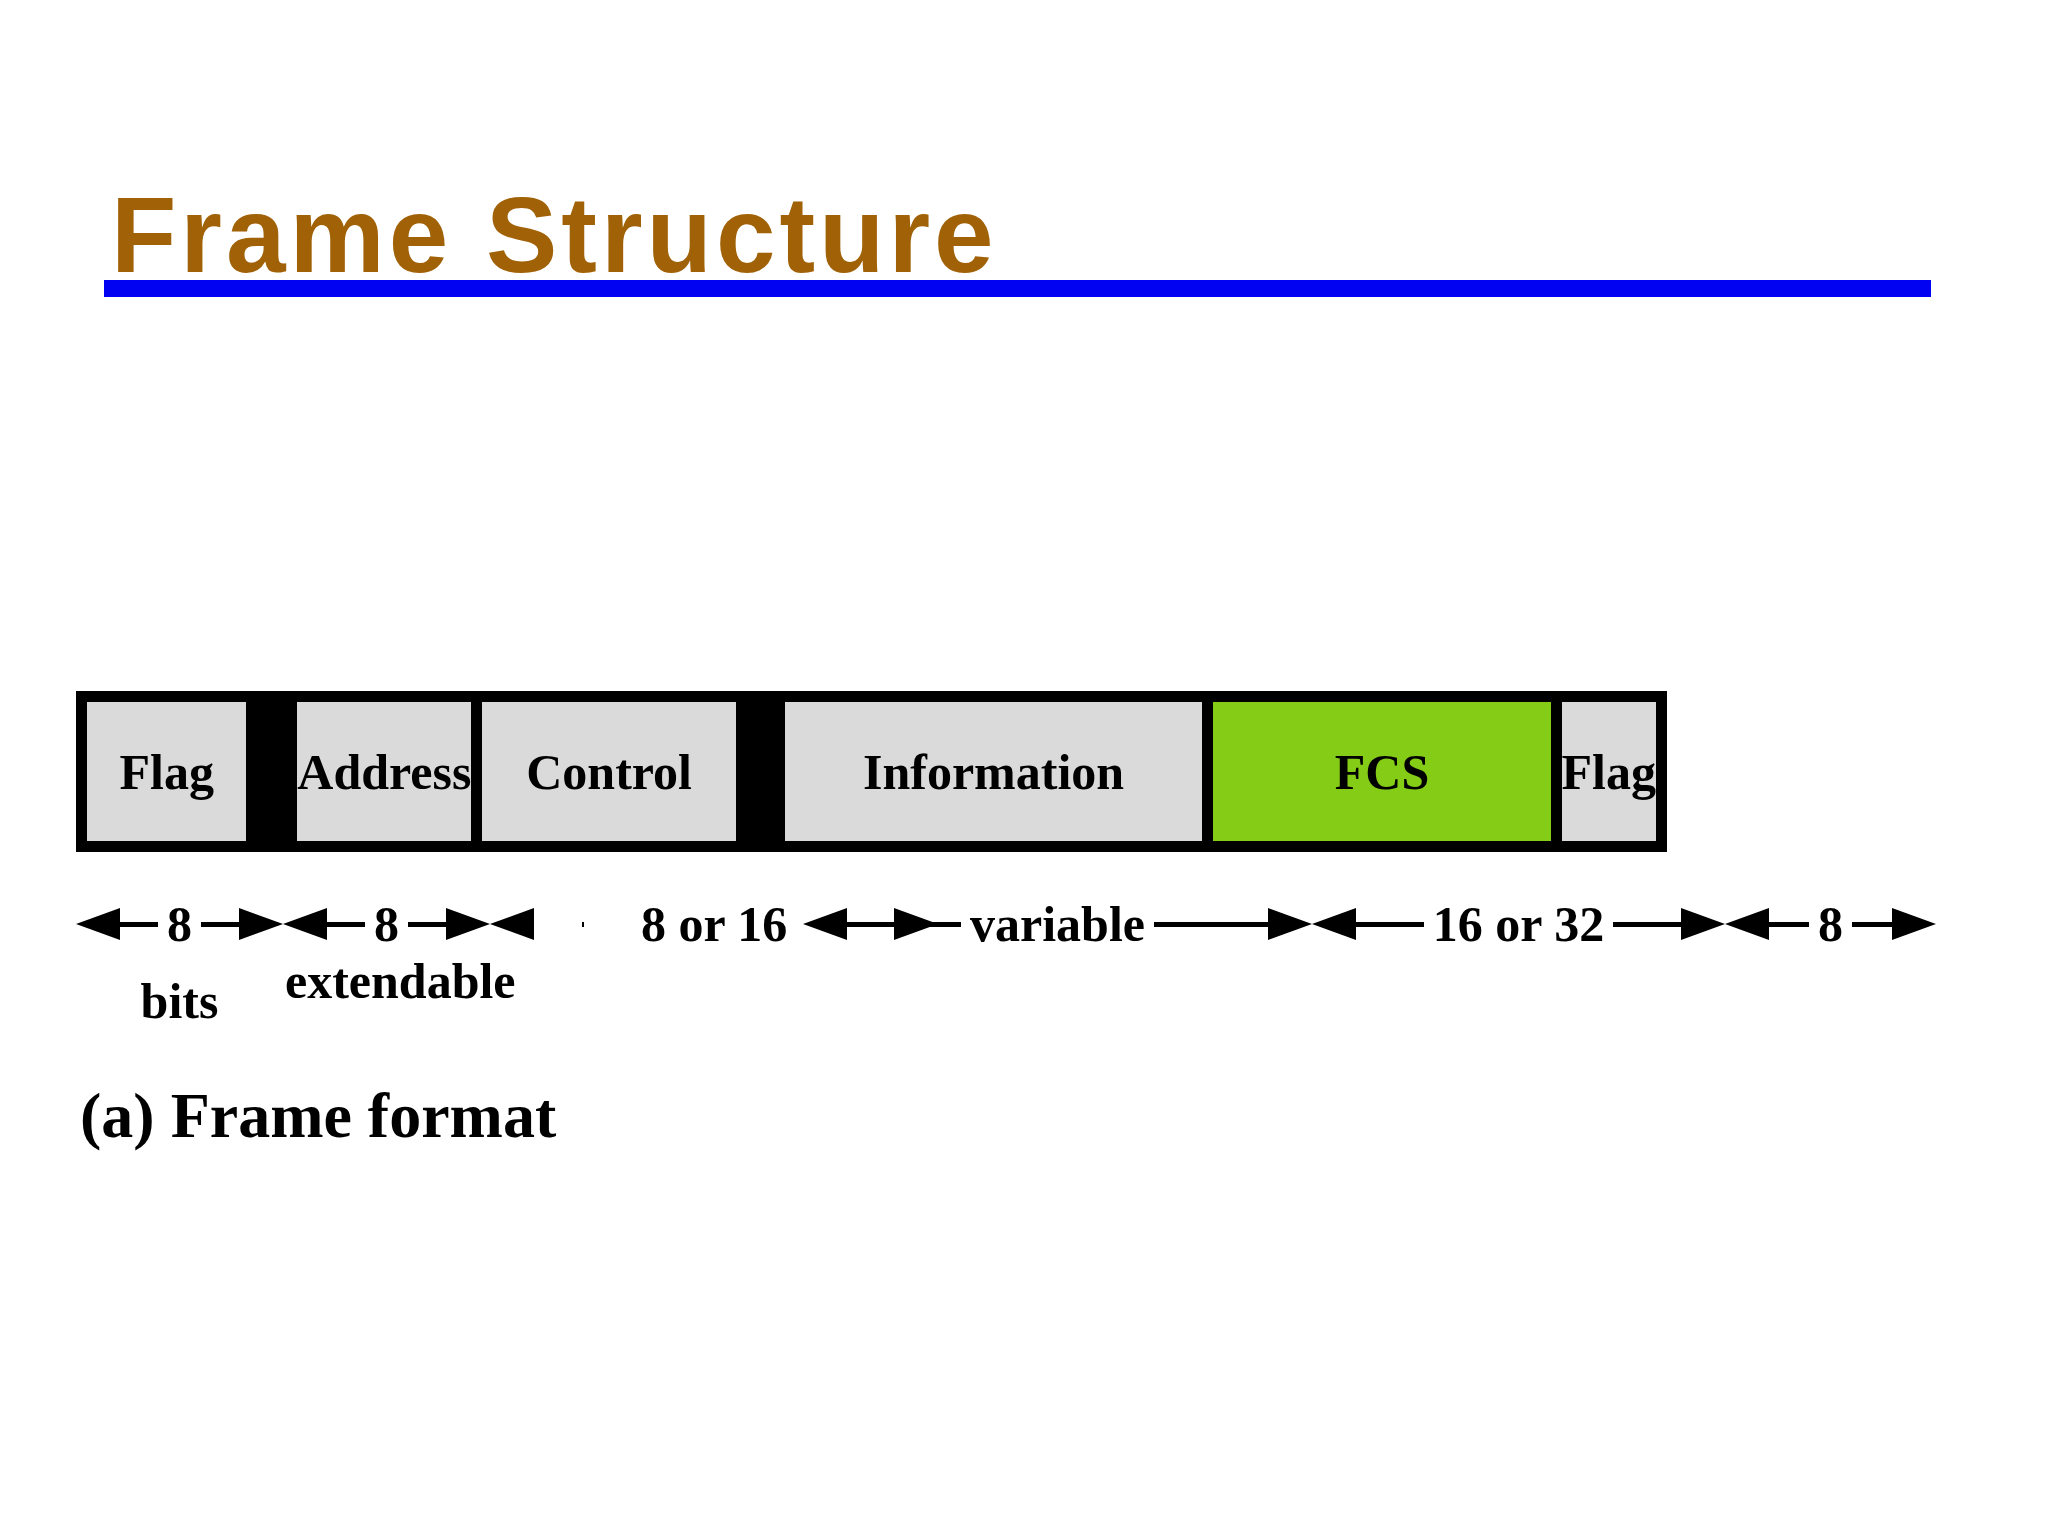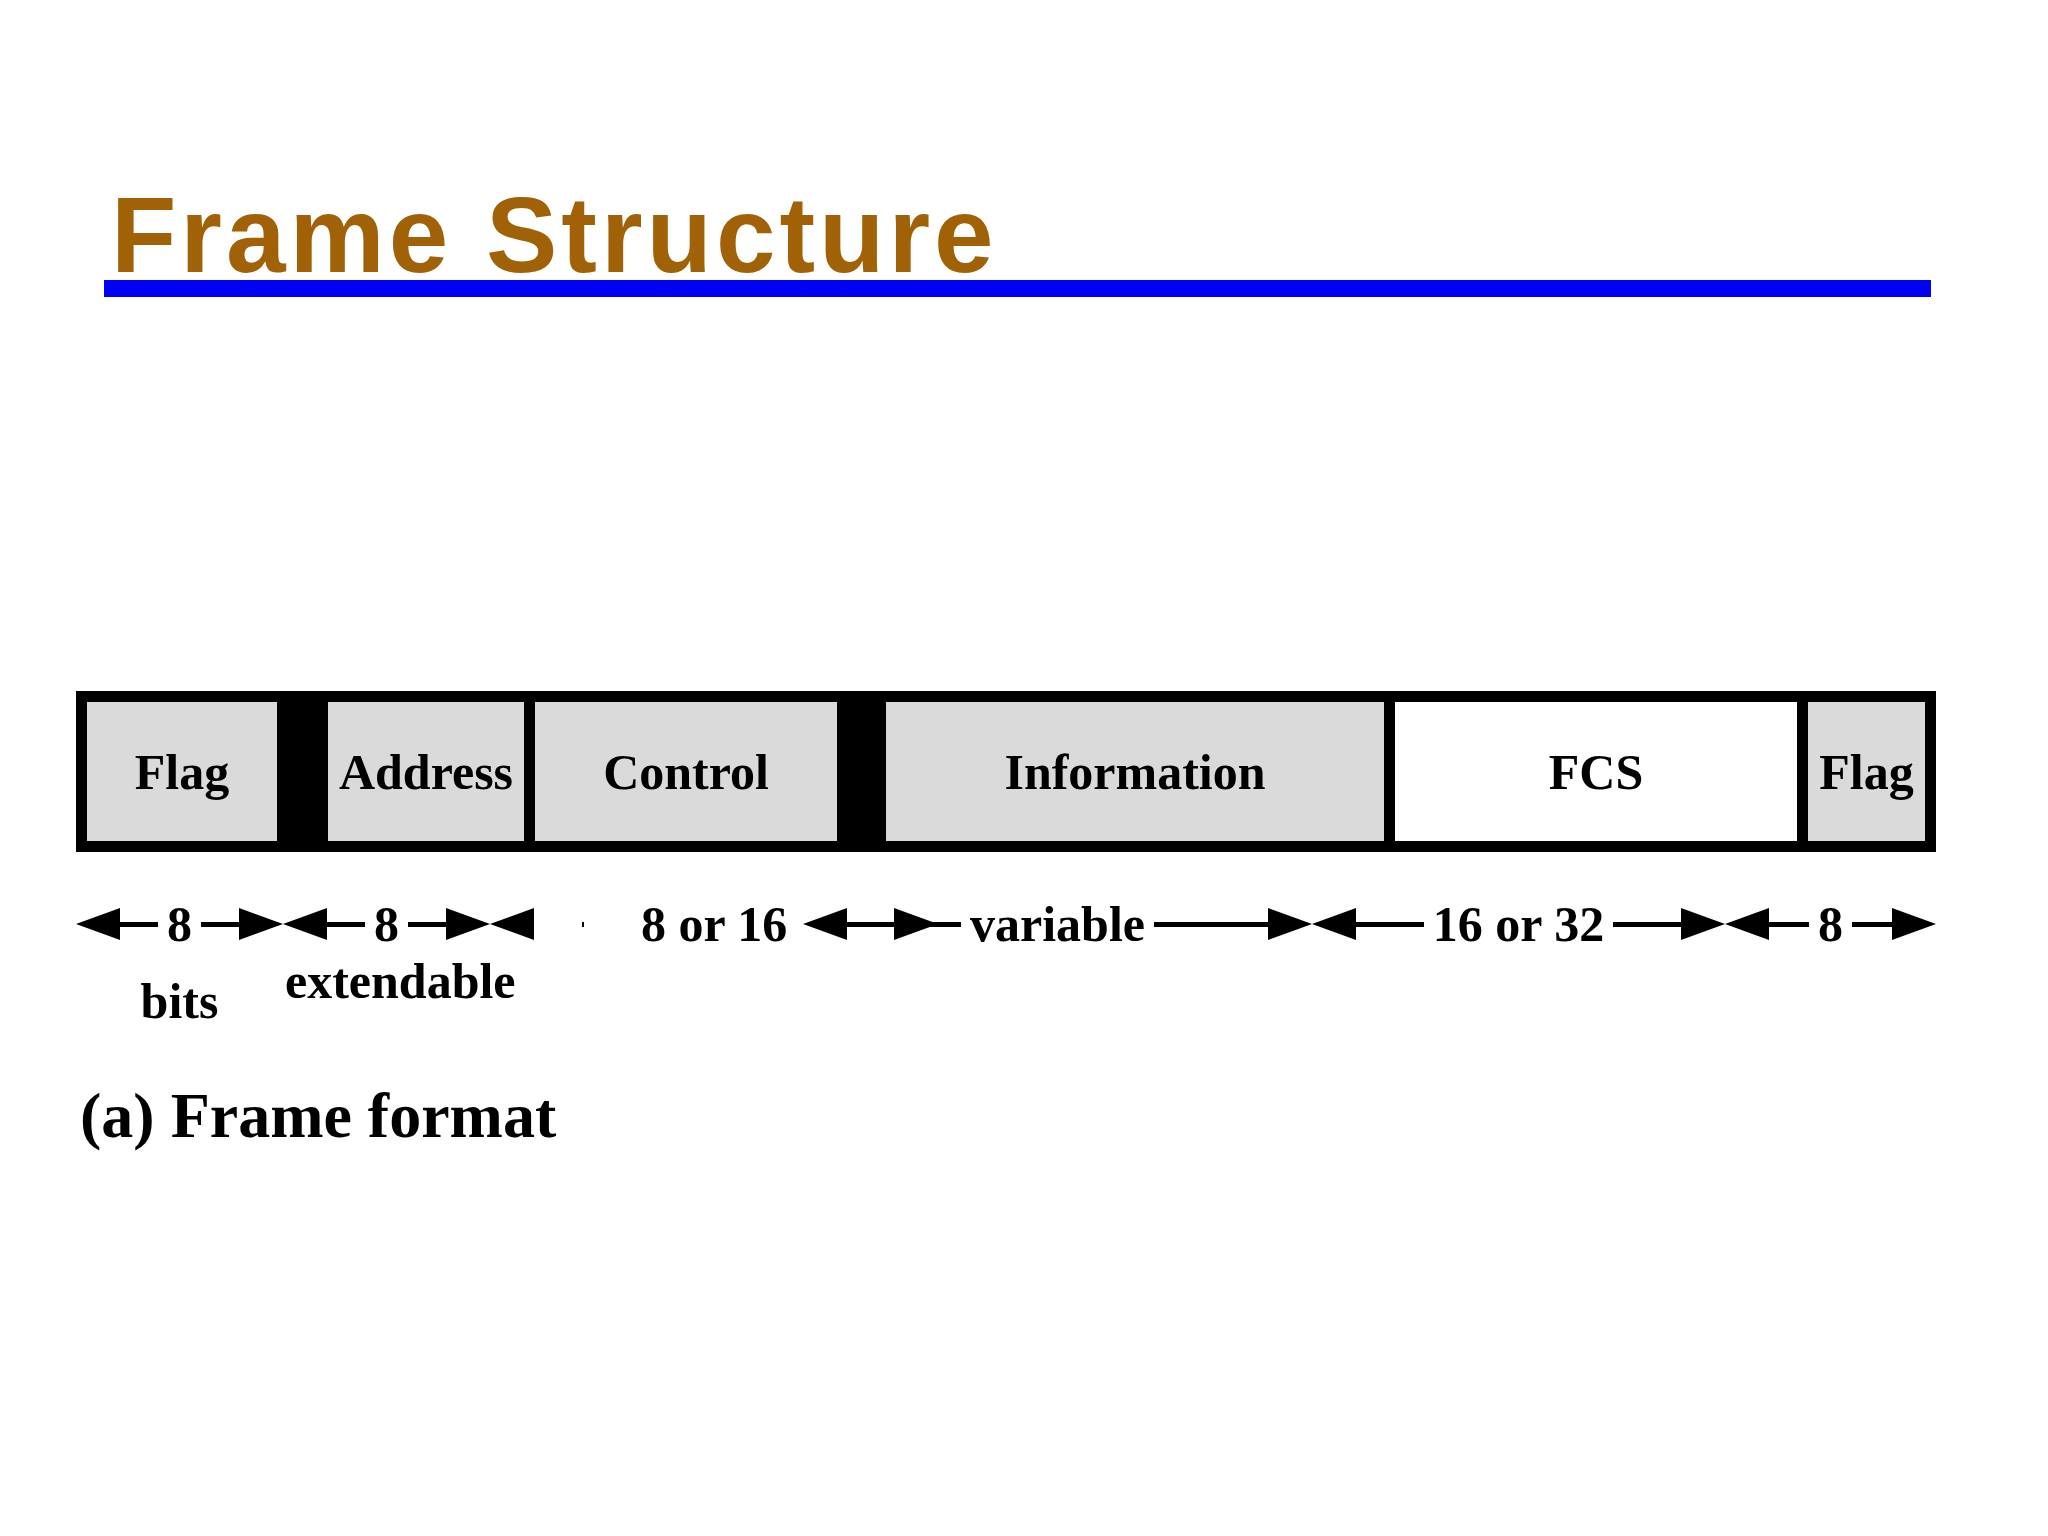--- a/index.html
+++ b/index.html
@@ -12,21 +12,21 @@
     position:absolute;left:111px;top:177px;
     font-family:"Liberation Sans", sans-serif;
     font-weight:bold;font-size:107px;line-height:1.1;letter-spacing:4px;
     color:#a16207;white-space:nowrap;
   }
   .title-underline{
     position:absolute;left:104px;top:280px;width:1827px;height:17px;
   }
   
   .frame-row{
-    position:absolute;left:76px;top:691px;width:1860px;height:161px;
+    position:absolute;left:76px;top:691px;width:1591px;height:161px;
     background:#000;display:flex;box-sizing:border-box;
     padding:11px;gap:11px;
   }
   .field-box{
     display:flex;align-items:center;justify-content:center;
     font-family:"Liberation Serif", serif;font-weight:bold;font-size:50px;color:#000;
     box-sizing:border-box;
   }
   .fb-1{width:190px;} .fb-2{width:196px;} .fb-3{width:302px;}
   .fb-4{width:498px;margin-left:38px;} .fb-5{width:402px;} .fb-6{flex:1;}
@@ -69,21 +69,21 @@
   </div>
   <div class="field-box fb-2" style="background:#DADADA;margin-left:40px;">
     <span>Address</span>
   </div>
   <div class="field-box fb-3" style="background:#DADADA;">
     <span>Control</span>
   </div>
   <div class="field-box fb-4" style="background:#DADADA;">
     <span>Information</span>
   </div>
-  <div class="field-box fb-5" style="background:#ffffff;">
+  <div class="field-box fb-5" style="background:#84cc16;">
     <span>FCS</span>
   </div>
   <div class="field-box fb-6" style="background:#DADADA;">
     <span>Flag</span>
   </div>
 </div>
 
 <div class="wseg" style="left:76px;width:207px;">
   <span class="ah-l"></span>
   <span class="aline"></span>

